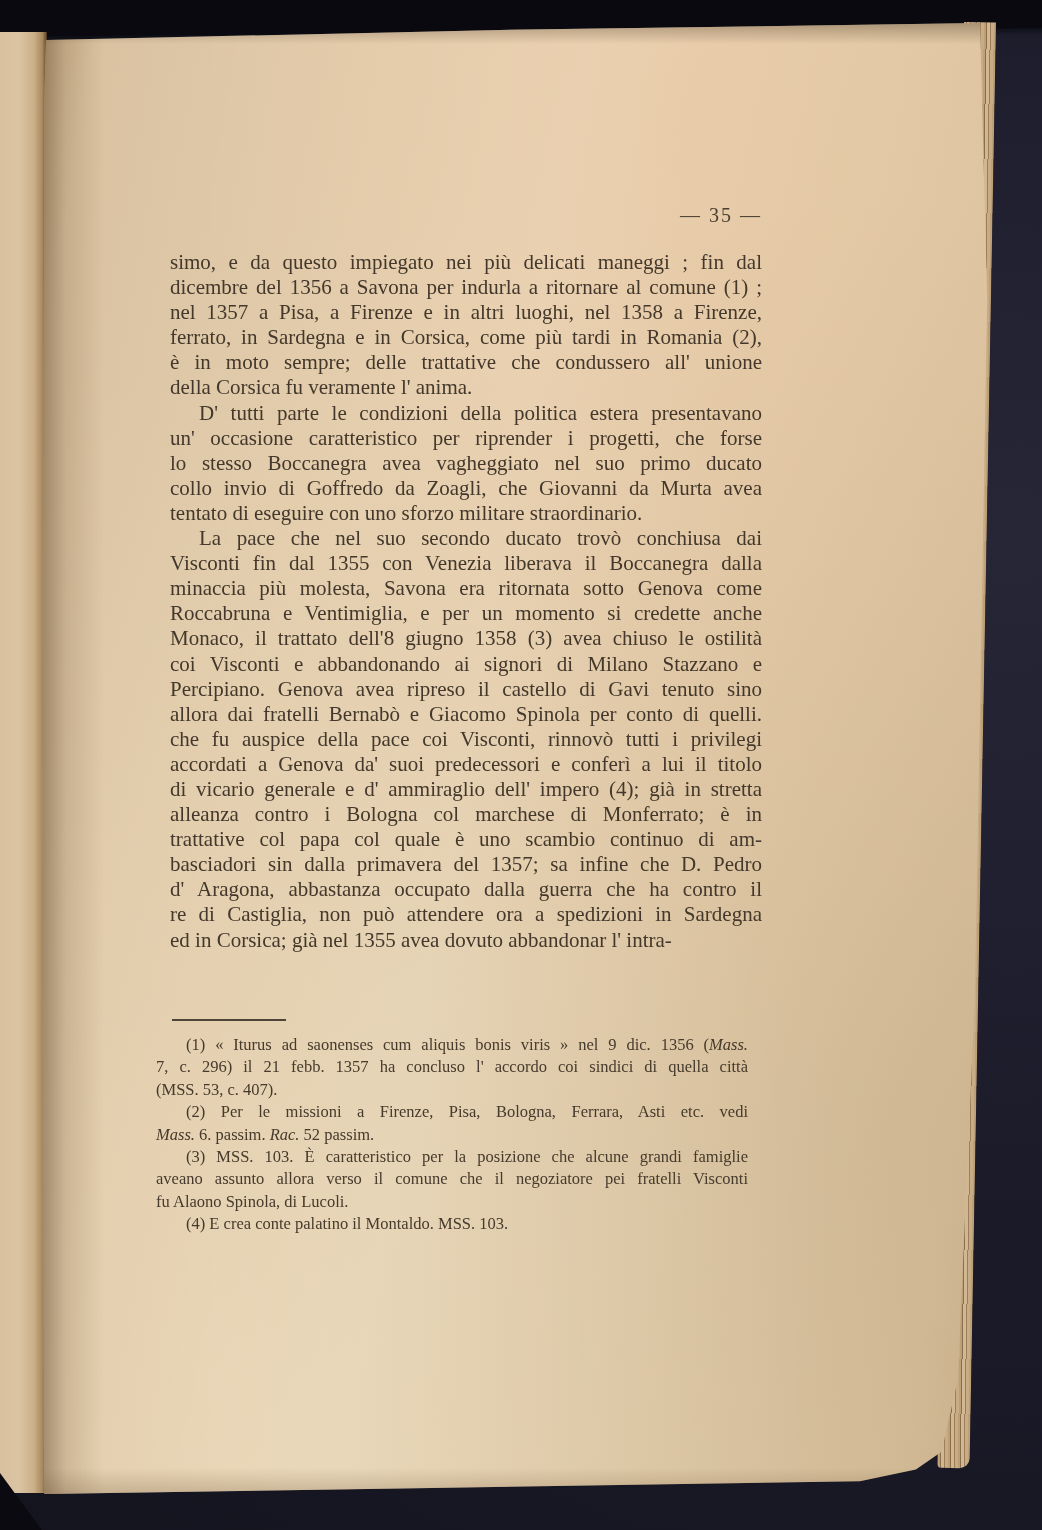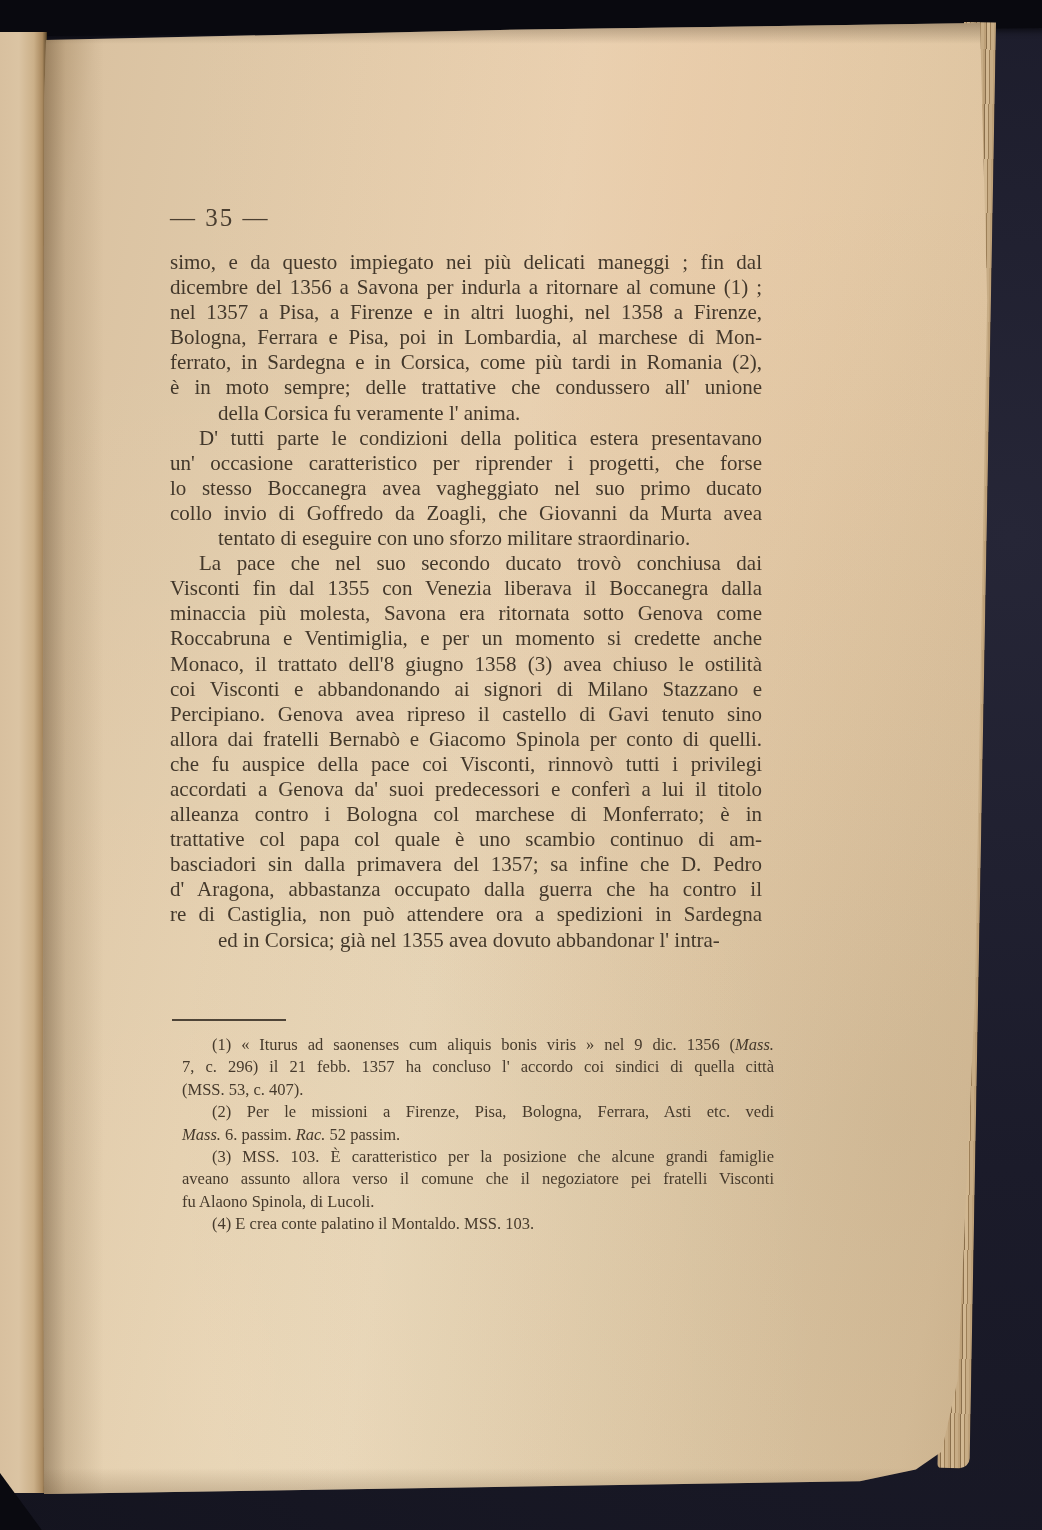--- a/index.html
+++ b/index.html
@@ -40,30 +40,30 @@
   .bottom-shade { position:absolute; left:0; bottom:0; width:100%; height:28px;
     background:linear-gradient(0deg, rgba(104,78,46,0.28), rgba(0,0,0,0)); }
   .tint { position:absolute; left:0; top:0; width:100%; height:100%;
     background:
       radial-gradient(ellipse at 68% 7%, rgba(242,192,152,0.30), rgba(0,0,0,0) 55%),
       radial-gradient(ellipse at 20% 92%, rgba(255,240,210,0.18), rgba(0,0,0,0) 55%),
       radial-gradient(ellipse at 90% 75%, rgba(120,90,55,0.10), rgba(0,0,0,0) 60%); }
   .corner-wedge { position:absolute; left:0; top:1468px; width:72px; height:62px;
     background:#0a0a10; clip-path:polygon(0 8%, 58% 100%, 0 100%); }
 
-  .pnum { position:absolute; left:130px; top:186px; width:592px; text-align:left;
-    font-size:25px; letter-spacing:2px; color:#4a3e30; }
+  .pnum { position:absolute; left:130px; top:186px; width:592px; text-align:right;
+    font-size:20px; letter-spacing:2px; color:#4a3e30; }
   .bodytext { position:absolute; left:130px; top:232px; width:592px;
     font-size:21px; line-height:25.1px; color:#43382b; text-align:justify; }
   .ln { display:block; text-align-last:justify; }
-  .ln.end { text-align-last:left;margin-left:48px; }
+  .ln.end { text-align-last:left; }
   .ln.ind { text-indent:29px; }
   .fnsep { position:absolute; left:132px; top:1001px; width:114px; height:2px;
     background:#4e4437; }
-  .fnotes { position:absolute; left:142px; top:1016px; width:592px;
+  .fnotes { position:absolute; left:116px; top:1016px; width:592px;
     font-size:16.5px; line-height:22.4px; color:#463a2c; text-align:justify; }
   .fl { display:block; text-align-last:left; }
   .fl.j { text-align-last:justify; }
   .fl.ind { text-indent:30px; }
 </style>
 </head>
 <body>
 
 <div class="scene">
   <div class="cover-band"></div>
@@ -75,41 +75,41 @@
     <div class="gutter-shade"></div>
     <div class="top-shade"></div>
     <div class="bottom-shade"></div>
 
     <div class="pnum">— 35 —</div>
 
     <div class="bodytext">
       <span class="ln">simo, e da questo impiegato nei più delicati maneggi ; fin dal</span>
       <span class="ln">dicembre del 1356 a Savona per indurla a ritornare al comune (1) ;</span>
       <span class="ln">nel 1357 a Pisa, a Firenze e in altri luoghi, nel 1358 a Firenze,</span>
-      <span class="ln">Bologna, Ferrara e Pisa, poi in Lombardia, al marchese di Mon-</span>
       <span class="ln">ferrato, in Sardegna e in Corsica, come più tardi in Romania (2),</span>
       <span class="ln">è in moto sempre; delle trattative che condussero all' unione</span>
       <span class="ln end">della Corsica fu veramente l' anima.</span>
 
       <span class="ln ind">D' tutti parte le condizioni della politica estera presentavano</span>
       <span class="ln">un' occasione caratteristico per riprender i progetti, che forse</span>
       <span class="ln">lo stesso Boccanegra avea vagheggiato nel suo primo ducato</span>
       <span class="ln">collo invio di Goffredo da Zoagli, che Giovanni da Murta avea</span>
       <span class="ln end">tentato di eseguire con uno sforzo militare straordinario.</span>
 
       <span class="ln ind">La pace che nel suo secondo ducato trovò conchiusa dai</span>
       <span class="ln">Visconti fin dal 1355 con Venezia liberava il Boccanegra dalla</span>
       <span class="ln">minaccia più molesta, Savona era ritornata sotto Genova come</span>
       <span class="ln">Roccabruna e Ventimiglia, e per un momento si credette anche</span>
       <span class="ln">Monaco, il trattato dell'8 giugno 1358 (3) avea chiuso le ostilità</span>
       <span class="ln">coi Visconti e abbandonando ai signori di Milano Stazzano e</span>
       <span class="ln">Percipiano. Genova avea ripreso il castello di Gavi tenuto sino</span>
       <span class="ln">allora dai fratelli Bernabò e Giacomo Spinola per conto di quelli.</span>
       <span class="ln">che fu auspice della pace coi Visconti, rinnovò tutti i privilegi</span>
       <span class="ln">accordati a Genova da' suoi predecessori e conferì a lui il titolo</span>
+      <span class="ln">di vicario generale e d' ammiraglio dell' impero (4); già in stretta</span>
       <span class="ln">alleanza contro i Bologna col marchese di Monferrato; è in</span>
       <span class="ln">trattative col papa col quale è uno scambio continuo di am-</span>
       <span class="ln">basciadori sin dalla primavera del 1357; sa infine che D. Pedro</span>
       <span class="ln">d' Aragona, abbastanza occupato dalla guerra che ha contro il</span>
       <span class="ln">re di Castiglia, non può attendere ora a spedizioni in Sardegna</span>
       <span class="ln end">ed in Corsica; già nel 1355 avea dovuto abbandonar l' intra-</span>
     </div>
 
     <div class="fnsep"></div>
 

